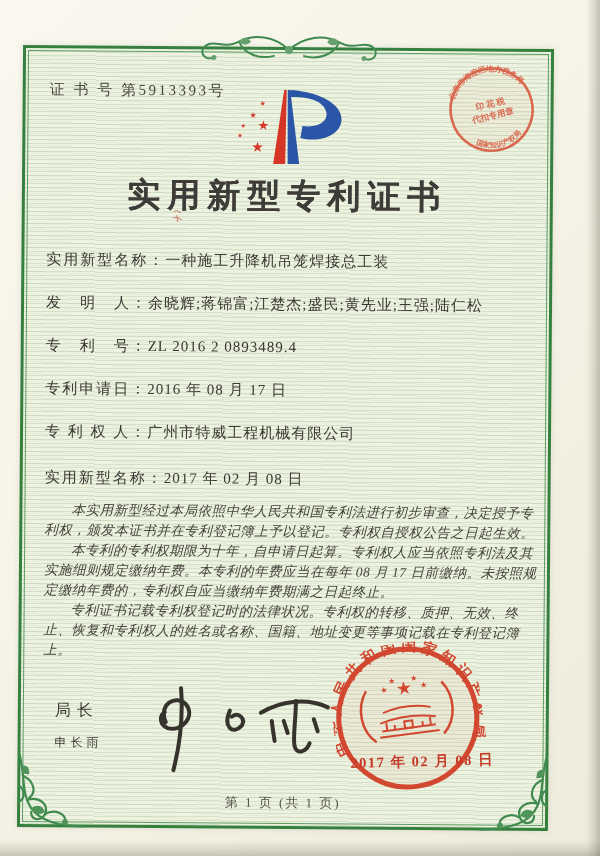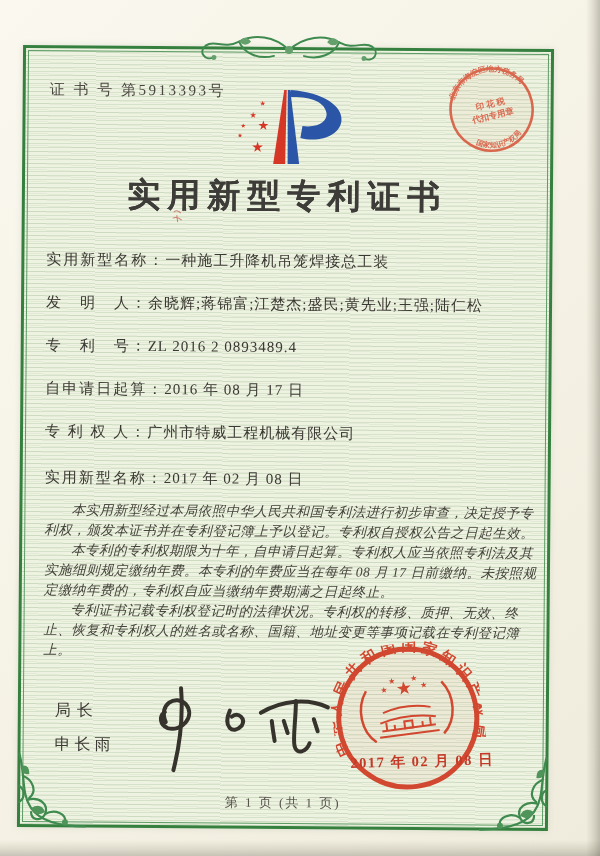--- a/index.html
+++ b/index.html
@@ -26,21 +26,21 @@
   .frame::before{content:"";position:absolute;inset:2px;border:1px solid #5d9c66;pointer-events:none;}
   .abs{position:absolute;}
   .cert-number{left:24px;top:32px;font-size:15px;letter-spacing:2.5px;color:#4a4740;}
   .title{left:0;top:124px;width:100%;text-align:center;font-size:33px;font-weight:bold;
     letter-spacing:7px;color:#3e3c38;text-shadow:0 0 .5px #3e3c38;}
   .field-row{position:absolute;left:22px;font-size:15px;color:#3b3933;letter-spacing:1px;white-space:nowrap;}
   .field-row .lbl{letter-spacing:2px;}
   .paras{left:22px;top:452px;width:502px;color:#45443c;}
   .paras p{margin:0;font-size:13.5px;line-height:20px;text-indent:2em;font-style:italic;letter-spacing:.5px;}
   .signoff-title{left:34px;top:652px;font-size:16px;letter-spacing:6px;color:#3b3933;}
-  .signoff-name{left:34px;top:686px;font-size:16px;letter-spacing:4px;color:#3b3933;}
+  .signoff-name{left:34px;top:686px;font-size:12px;letter-spacing:4px;color:#3b3933;}
   .signature{left:115px;top:633px;}
   .office-seal{left:312px;top:592px;transform:rotate(-8deg);opacity:.92;}
   .date-stamp{left:330px;top:701px;font-size:14.5px;color:#c43a28;letter-spacing:1.5px;
     transform:rotate(-2deg);font-weight:bold;white-space:nowrap;}
   .footer-page{left:0;top:744px;width:100%;text-align:center;font-size:13px;letter-spacing:2px;color:#55534a;}
   .tax-seal{left:420px;top:12px;transform:rotate(-14deg);opacity:.9;}
   .ornament-top{left:50%;top:-22px;transform:translateX(-50%);}
   .flourish-bl{left:-9px;bottom:-10px;}
   .flourish-br{right:-9px;bottom:-10px;transform:scaleX(-1);}
   .red-artifact{left:146px;top:160px;opacity:.65;}
@@ -139,21 +139,21 @@
     <div class="field-row" style="top:202px;">
       <span class="lbl">实用新型名称：</span><span class="val">一种施工升降机吊笼焊接总工装</span>
     </div>
     <div class="field-row" style="top:245px;">
       <span class="lbl">发　明　人：</span><span class="val">余晓辉;蒋锦富;江楚杰;盛民;黄先业;王强;陆仁松</span>
     </div>
     <div class="field-row" style="top:288px;">
       <span class="lbl">专　利　号：</span><span class="val">ZL 2016 2 0893489.4</span>
     </div>
     <div class="field-row" style="top:331px;">
-      <span class="lbl">自申请日起算：</span><span class="val">2016 年 08 月 17 日</span>
+      <span class="lbl">专利申请日：</span><span class="val">2016 年 08 月 17 日</span>
     </div>
     <div class="field-row" style="top:374px;">
       <span class="lbl">专 利 权 人：</span><span class="val">广州市特威工程机械有限公司</span>
     </div>
     <div class="field-row" style="top:420px;">
       <span class="lbl">实用新型名称：</span><span class="val">2017 年 02 月 08 日</span>
     </div>
 
     <div class="abs paras">
       <p>本实用新型经过本局依照中华人民共和国专利法进行初步审查，决定授予专利权，颁发本证书并在专利登记簿上予以登记。专利权自授权公告之日起生效。</p>

